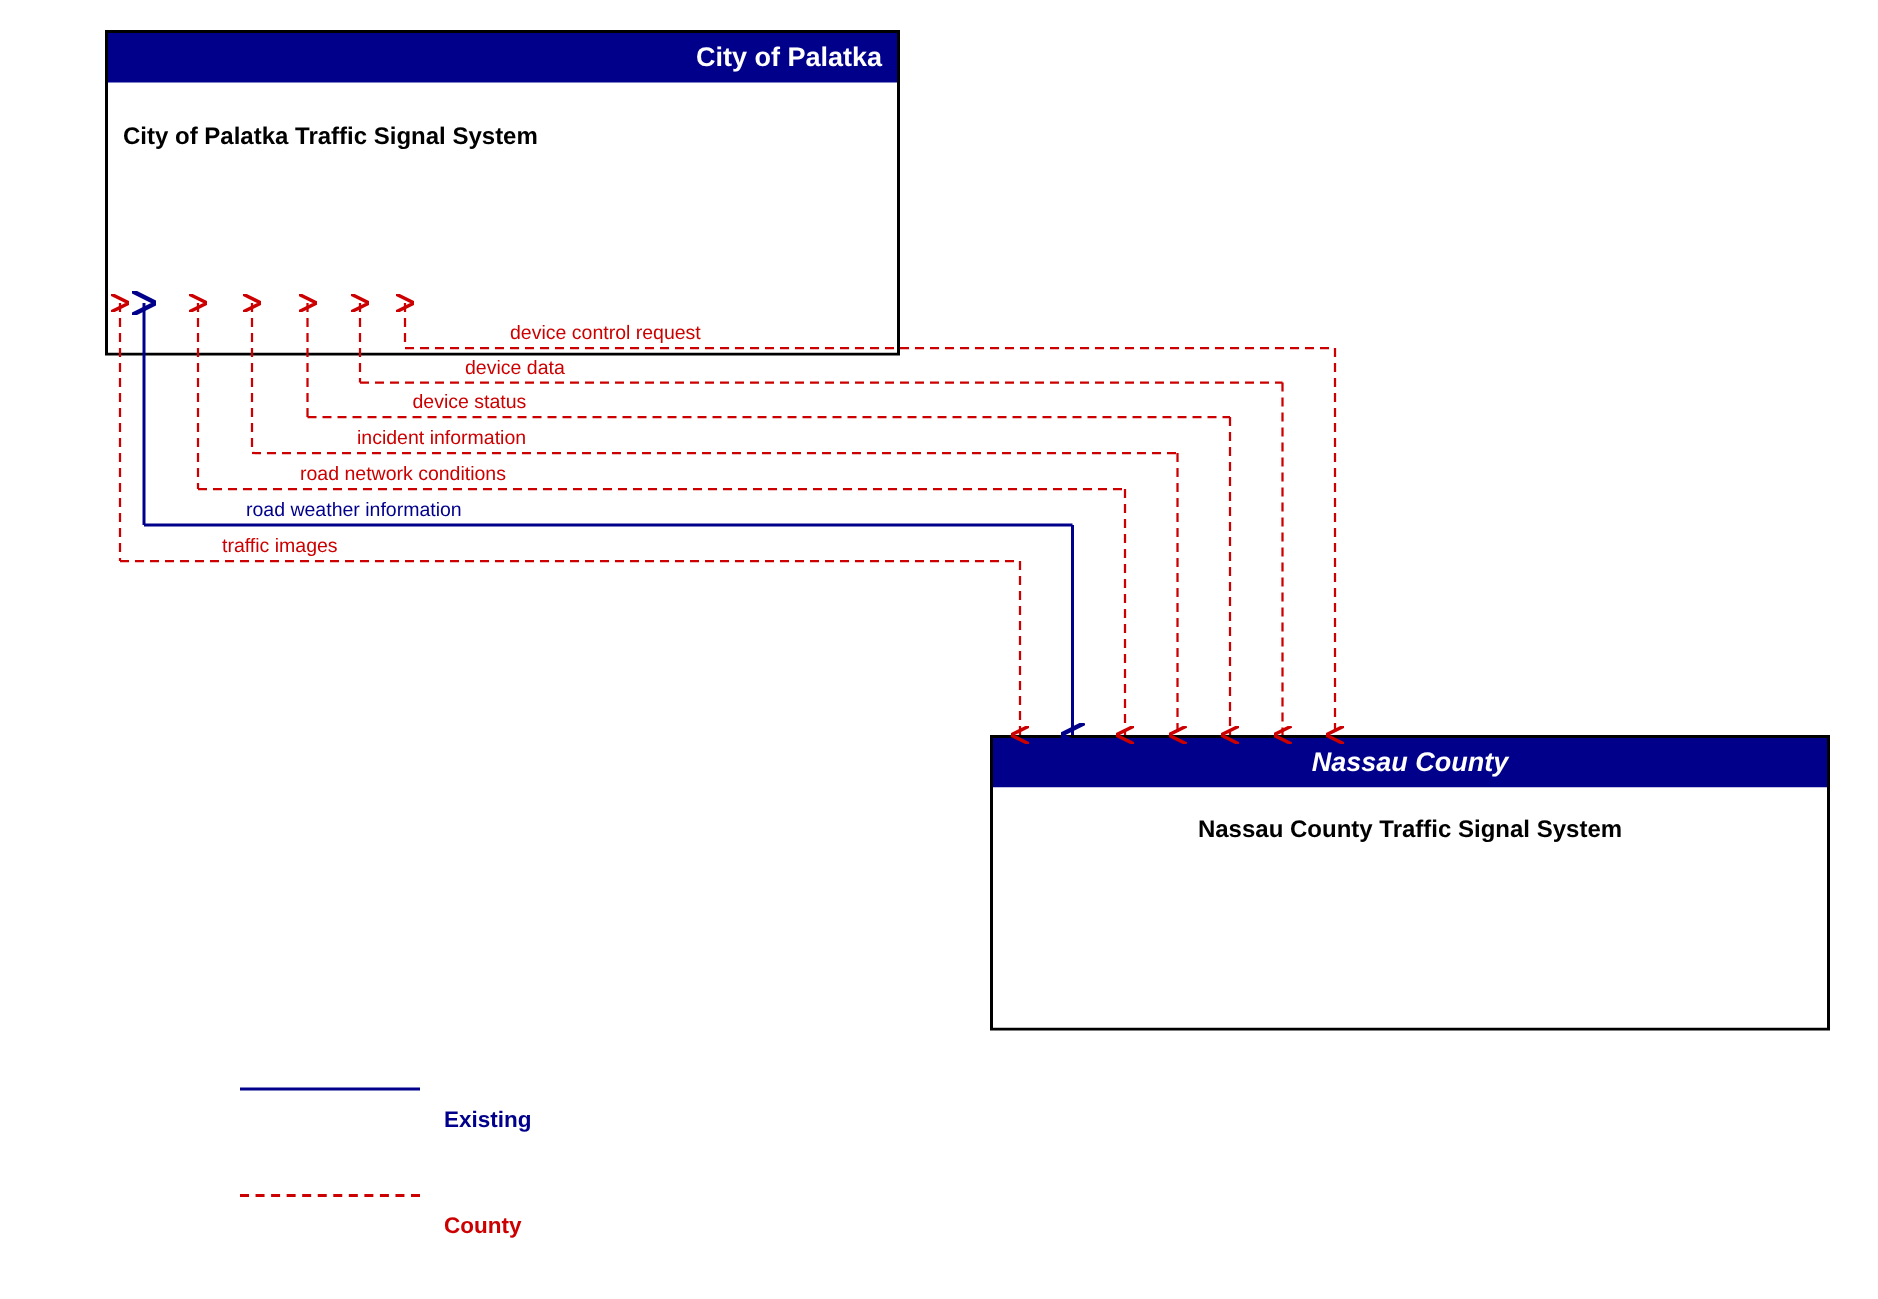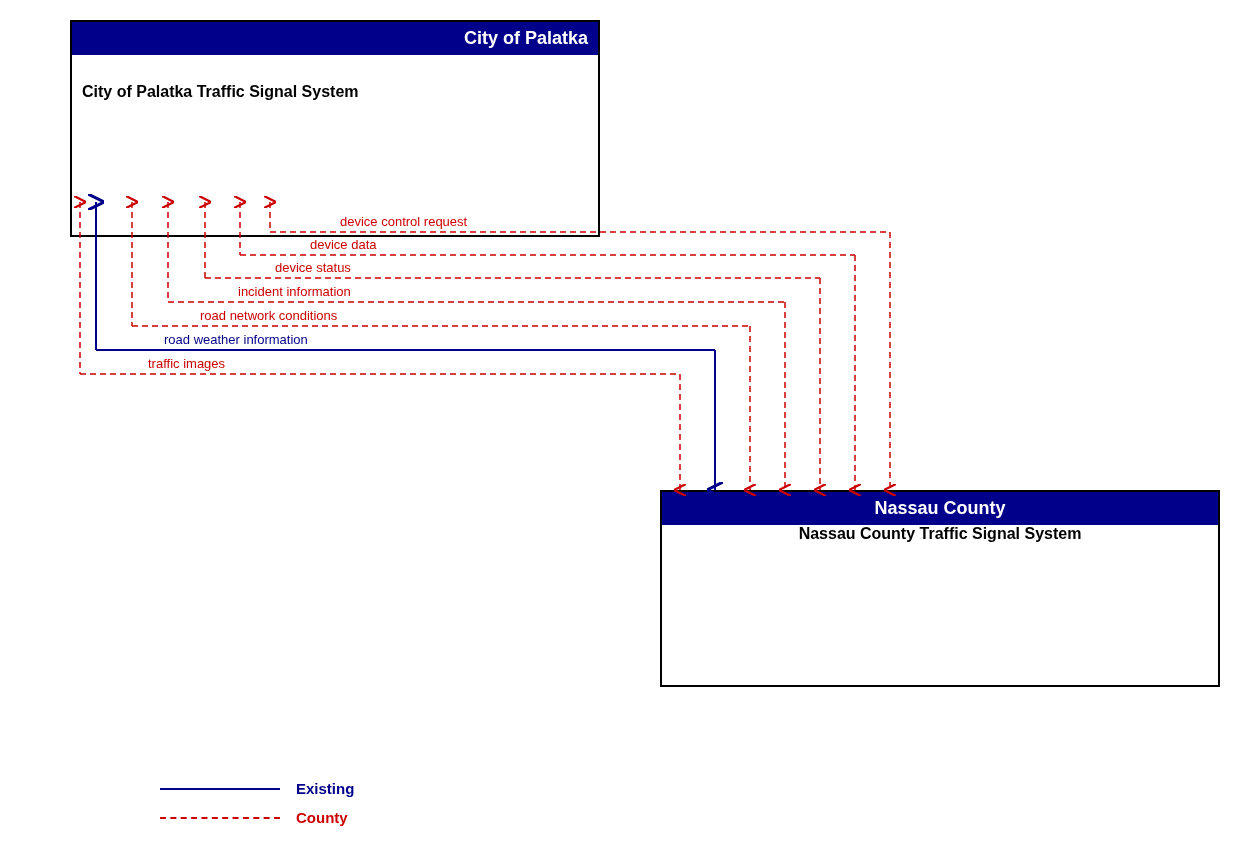--- a/index.html
+++ b/index.html
@@ -52,25 +52,26 @@
       width: 560px;
       border: 2px solid #000;
     }
     .nassau-header {
       background: #00008B;
       color: #ffffff;
       text-align: center;
       font-size: 18px;
       font-weight: bold;
       padding: 6px 10px;
+      font-style: italic;
     }
     .nassau-body {
       background: #ffffff;
       height: 160px;
-      padding: 0 10px;
+      padding: 20px 10px;
       font-size: 16px;
       font-weight: bold;
       color: #000;
       text-align: center;
     }
 
     
     .diagram-svg {
       position: absolute;
       top: 0;
@@ -100,20 +101,21 @@
       background: #00008B;
     }
     .legend-line-dashed {
       width: 120px;
       height: 0;
       border-top: 2px dashed #cc0000;
     }
     .legend-label {
       font-size: 15px;
       font-weight: bold;
+      margin-top: 42px;
     }
     .legend-label-blue { color: #00008B; }
     .legend-label-red { color: #cc0000; }
   </style>
 </head>
 <body>
 
 <div class="diagram-container">
 
   <div class="palatka-box">

